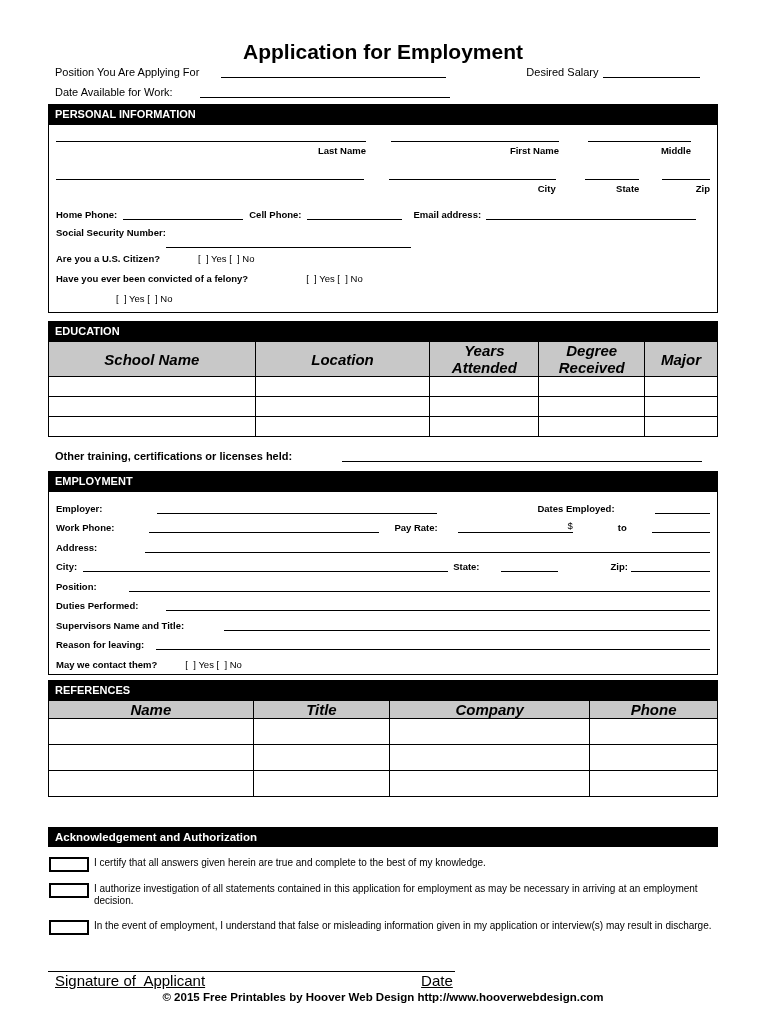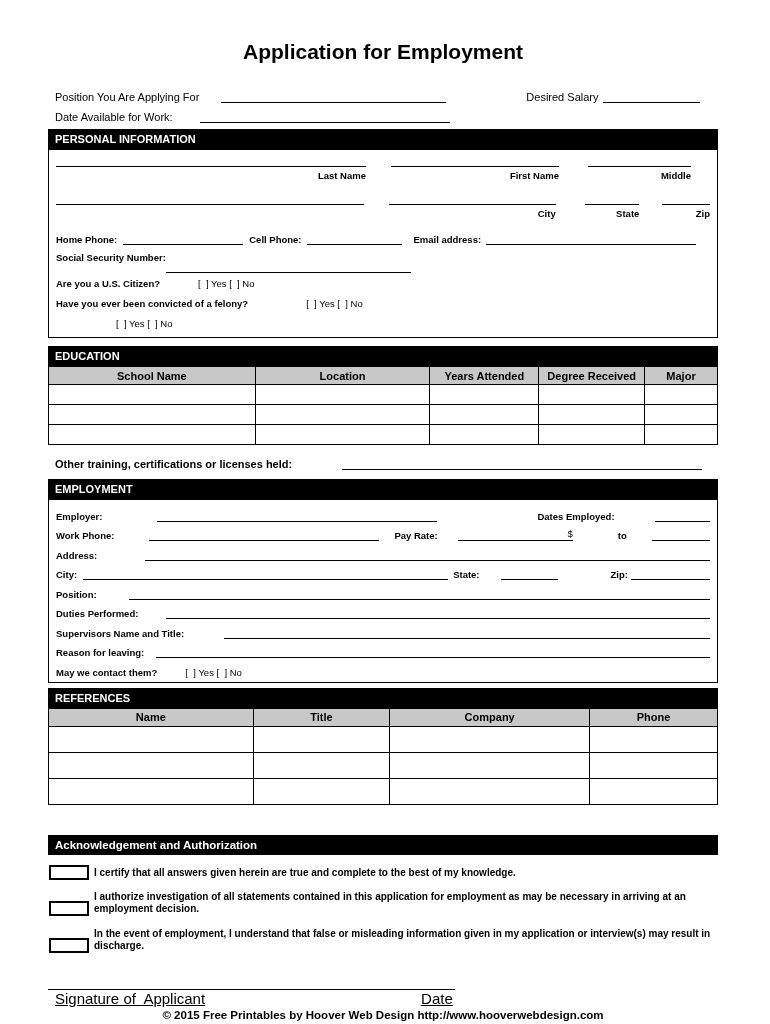--- a/index.html
+++ b/index.html
@@ -2,57 +2,57 @@
 <html><head>
 <meta charset="utf-8">
 <style>
   html,body { margin:0; padding:0; background:#fff; }
   body { font-family:"Liberation Sans", sans-serif; color:#000; }
   .page { width:770px; height:1024px; background:#fff; overflow:hidden; position:relative; }
   .content { width:670px; margin-left:48px; padding-top:40px; box-sizing:border-box; }
 
   .title { text-align:center; font-size:21px; font-weight:bold; margin:0; }
 
-  .trow { display:flex; align-items:flex-end; font-size:11px; padding-left:7px; margin-top:26px; }
+  .trow { display:flex; align-items:flex-end; font-size:11px; padding-left:7px; margin-top:1px; }
   .trow2 { margin-top:7px; }
   .wline { border-bottom:1.5px solid #000; height:13px; display:inline-block; box-sizing:border-box; }
   .flex1 { flex:1; }
 
   .bar { background:#000; color:#fff; font-weight:bold; font-size:11px; height:20px;
          line-height:20px; padding-left:7px; box-sizing:border-box; }
   .bar-personal { margin-top:6px; }
 
   .pbox { border:1.5px solid #000; box-sizing:border-box; padding:0 7px 8px 7px; }
   .pcols { display:flex;text-align:right; }
   .fcol { display:flex; flex-direction:column; }
   .fcol .line { border-bottom:1.5px solid #000; height:14px; }
   .fcol .lab { font-size:9.5px; font-weight:bold; padding-top:3px; height:11px; }
   .prow { display:flex; align-items:flex-end; font-size:9.5px; }
   .blabel { font-weight:bold; white-space:nowrap; }
   .yn { white-space:pre; }
   .ssn-line { border-bottom:1.5px solid #000; height:9px; width:245px; margin-left:110px; }
 
   table { width:100%; border-collapse:collapse; table-layout:fixed; }
   th, td { border:1.5px solid #000; padding:0; }
-  th { background:#c8c8c8; font-size:11px; font-weight:bold; height:17px; }
+  th { background:#c8c8c8; font-size:15px; font-weight:bold; height:17px;font-style:italic; }
   .edu td { height:19px; }
   .ref td { height:25px; }
 
   .other-row { display:flex; align-items:flex-end; margin-top:12px; padding-left:7px;
                font-size:11px; font-weight:bold; }
 
   .bar-emp { margin-top:9px; }
   .ebox { border:1.5px solid #000; box-sizing:border-box; padding:2px 7px 4px 7px;text-align:right; }
   .erow { display:flex; align-items:flex-end; height:19.5px; font-size:9.5px; }
   .payline { font-size:9.5px; }
 
   .bar-ref { margin-top:5px; }
   .bar-ack { margin-top:12px; font-size:11.5px; }
 
-  .ack-item { display:flex; align-items:flex-end; margin-top:10px; padding-left:1px;font-weight:bold; }
+  .ack-item { display:flex; align-items:flex-start; margin-top:10px; padding-left:1px; }
   .ackbox { width:36px; height:11px; border:2px solid #000; flex:none; margin-right:5px; }
   .ack-text { font-size:10px; line-height:12.5px; width:630px; }
 
   .sig-line { border-bottom:1.5px solid #000; height:36px; width:407px; }
   .sig-row { display:flex; font-size:15px; padding-left:7px; margin-top:0;text-decoration:underline; }
   .pre { white-space:pre; }
   .sig-date { margin-left:216px; }
   .copyright { text-align:center; font-size:11.5px; font-weight:bold; margin-top:2px; }
 </style>
 </head>

